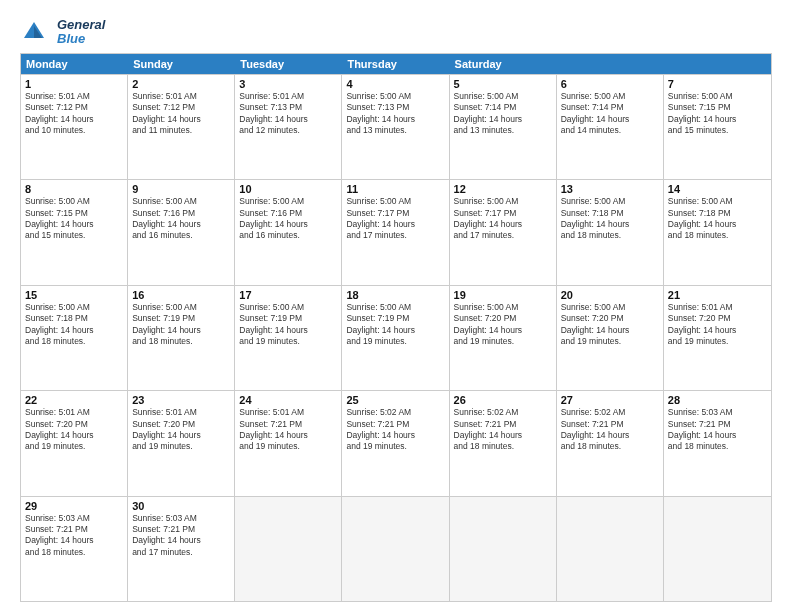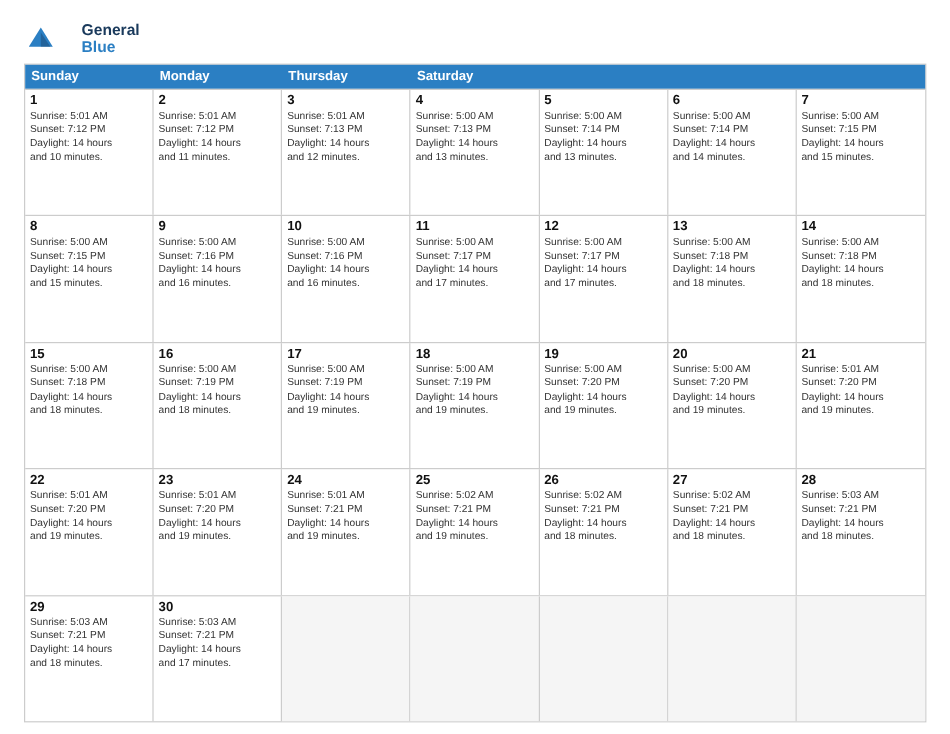--- a/index.html
+++ b/index.html
@@ -18,22 +18,23 @@
       flex-direction: column;
     }
     .header-row {
       display: flex;
       justify-content: space-between;
       align-items: flex-start;
       margin-bottom: 6px;
     }
     .logo {
       display: flex;
-      align-items: flex-end;
-      gap: 20px;
+      align-items: flex-start;
+      gap: 9px;
+      font-style: italic;
     }
     .logo-text {
       font-size: 13px;
       font-weight: bold;
       color: #1a3a5c;
       line-height: 1.1;
     }
     .logo-text .blue { color: #2b7fc3; }
     .logo-icon {
       width: 28px;
@@ -117,22 +118,23 @@
       </div>
     </div>
     <div class="title-block">
       <div class="main-title"></div>
       <div class="subtitle"></div>
     </div>
   </div>
 
   <div class="calendar">
     <div class="cal-header" id="cal-header">
+        <div class="cal-header-cell">Monday</div>
         <div class="cal-header-cell">Sunday</div>
-        <div class="cal-header-cell">Monday</div>
+        <div class="cal-header-cell">Tuesday</div>
         <div class="cal-header-cell">Thursday</div>
         <div class="cal-header-cell">Saturday</div>
       </div>
     <div class="cal-body" id="cal-body">
         <div class="cal-week">
           <div class="cal-cell">
             <span class="day-num">1</span>
             <div class="day-info">Sunrise: 5:01 AM<br>Sunset: 7:12 PM<br>Daylight: 14 hours<br>and 10 minutes.</div>
           </div>
           <div class="cal-cell">

